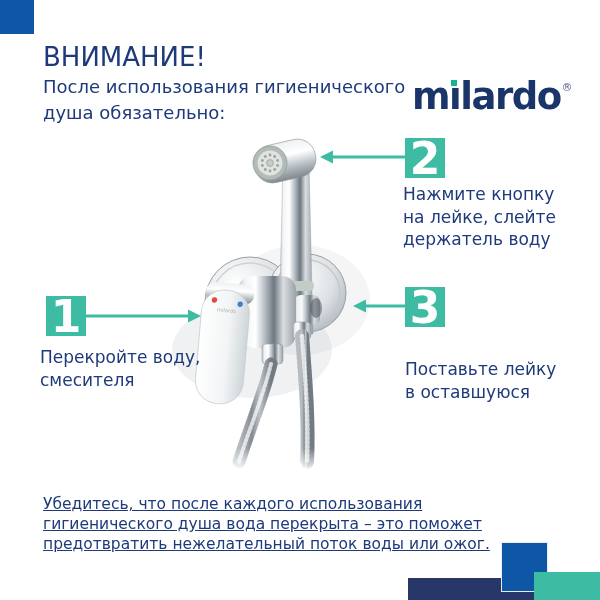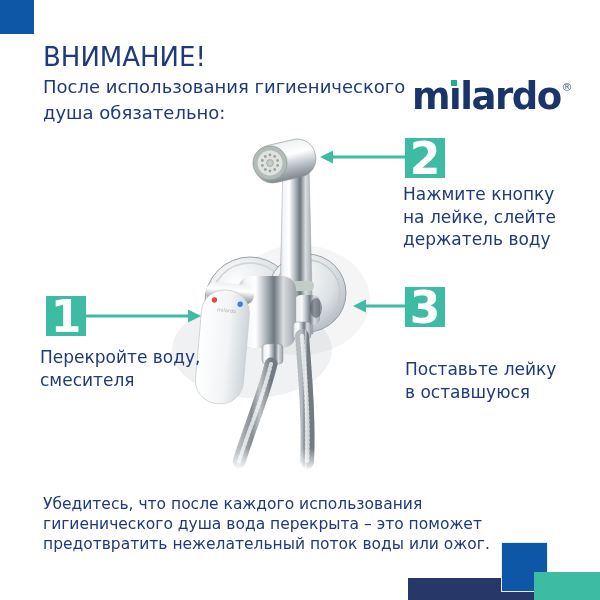--- a/index.html
+++ b/index.html
@@ -30,21 +30,21 @@
                 font-weight:bold;font-size:44px;line-height:42px;}
   .sq1{left:46px;top:296px;}
   .sq2{left:405px;top:138px;}
   .sq3{left:405px;top:287px;}
   .step-text{position:absolute;font-size:17px;line-height:22.5px;color:#1E3A7B;}
   .t1{left:40px;top:346px;}
   .t2{left:403px;top:183px;}
   .t3{left:405px;top:329px;margin-top:29px;}
 
   
-  .footer-note{position:absolute;left:43px;top:494px;font-size:15.5px;line-height:20px;color:#1E3A7B;}
+  .footer-note{position:absolute;left:43px;top:494px;font-size:15.5px;line-height:20px;color:#1E3A7B;text-decoration:underline;}
 
   .product-svg{position:absolute;left:0;top:0;}
 </style>
 </head>
 <body>
 
 <div class="canvas">
 
   <div class="corner-tl"></div>
 

